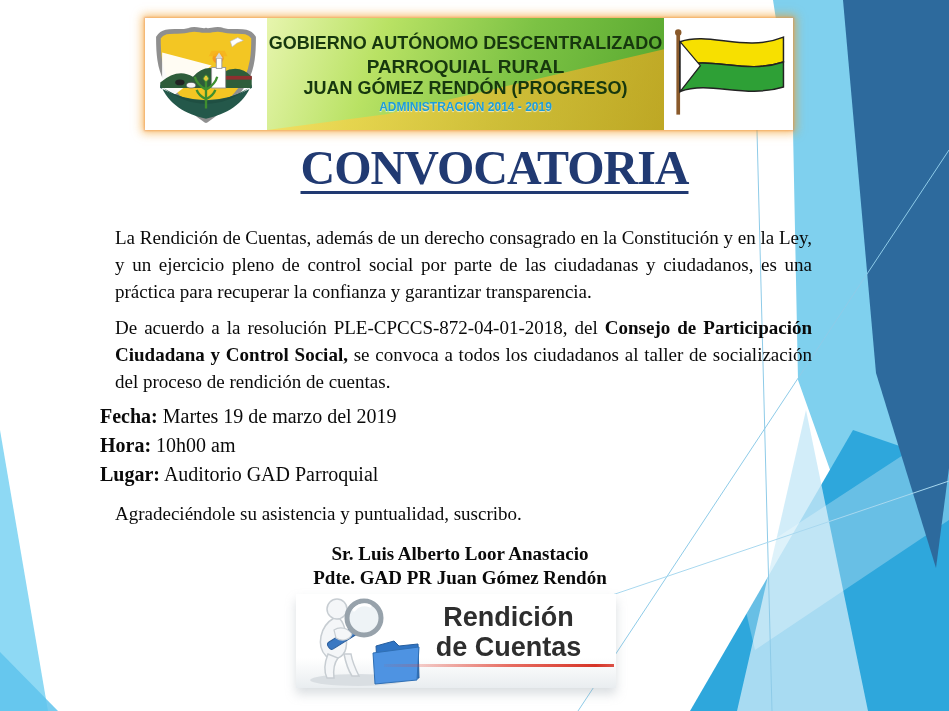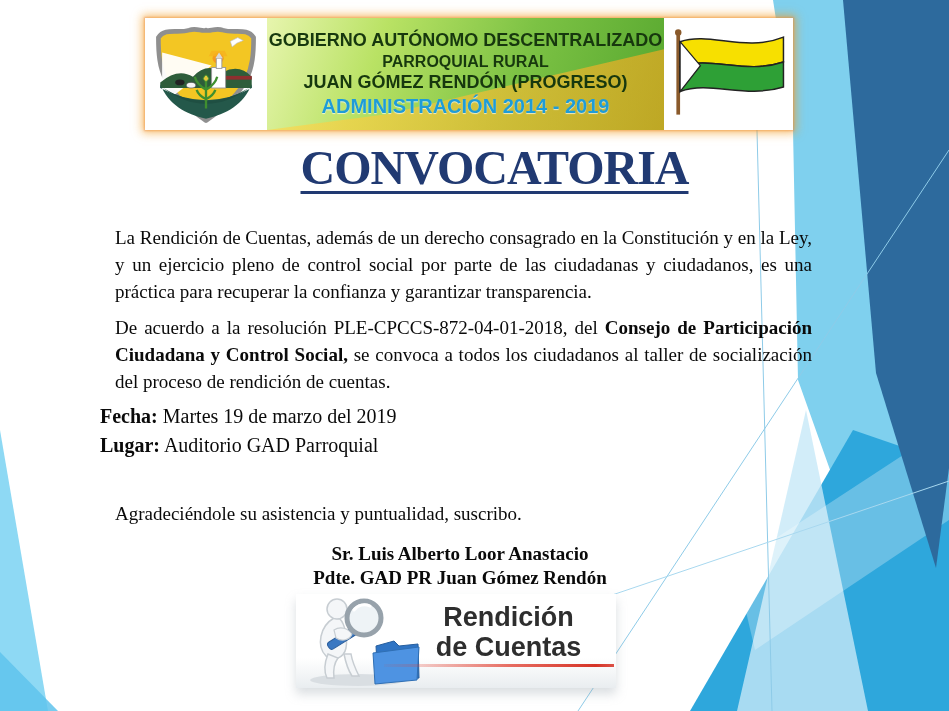--- a/index.html
+++ b/index.html
@@ -24,23 +24,23 @@
     font-family:"Liberation Sans",sans-serif;text-align:center;overflow:hidden;
   }
   .green-panel::after{
     content:"";position:absolute;left:0;top:0;right:0;bottom:0;
     background:linear-gradient(100deg,#ffd94d 0%,#f6a81f 100%);
     clip-path:polygon(0 100%,30% 86%,100% 28%,100% 100%);
     opacity:.65;
   }
   .banner-line{position:relative;z-index:2;color:#17380e;font-weight:bold;line-height:1.22;}
   .bl1{font-size:18px;}
-  .bl2{font-size:16px;}
+  .bl2{font-size:19px;}
   .bl3{font-size:18px;}
-  .bl4{font-size:20px;color:#1e9cd7;text-shadow:0 1px 1px rgba(255,255,255,.7);}
+  .bl4{font-size:12px;color:#1e9cd7;text-shadow:0 1px 1px rgba(255,255,255,.7);}
   .flag-box{width:129px;background:#ffffff;display:flex;align-items:center;justify-content:center;flex:0 0 auto;}
 
   
   .title{
     position:absolute;left:0;top:140px;width:949px;text-align:center;padding-left:20px;
   }
   .title span{
     font-family:"Liberation Serif",serif;font-weight:bold;font-size:48px;
     color:#213a72;letter-spacing:-1px;
     text-decoration:underline;text-decoration-thickness:3px;text-underline-offset:7px;
@@ -167,20 +167,23 @@
 
   <div class="para p2">
     <span>De acuerdo a la resolución PLE-CPCCS-872-04-01-2018, del </span><b>Consejo de Participación Ciudadana y Control Social,</b><span> se convoca a todos los ciudadanos al taller de socialización del proceso de rendición de cuentas.</span>
   </div>
 
   <div class="details">
     <div>
       <b>Fecha:</b><span> Martes 19 de marzo del 2019</span>
     </div>
     <div>
+      <b>Hora:</b><span> 10h00 am</span>
+    </div>
+    <div>
       <b>Lugar:</b><span> Auditorio GAD Parroquial</span>
     </div>
   </div>
 
   <div class="closing">Agradeciéndole su asistencia y puntualidad, suscribo.</div>
 
   <div class="signature">
     <div>Sr. Luis Alberto Loor Anastacio</div>
     <div>Pdte. GAD PR Juan Gómez Rendón</div>
   </div>

